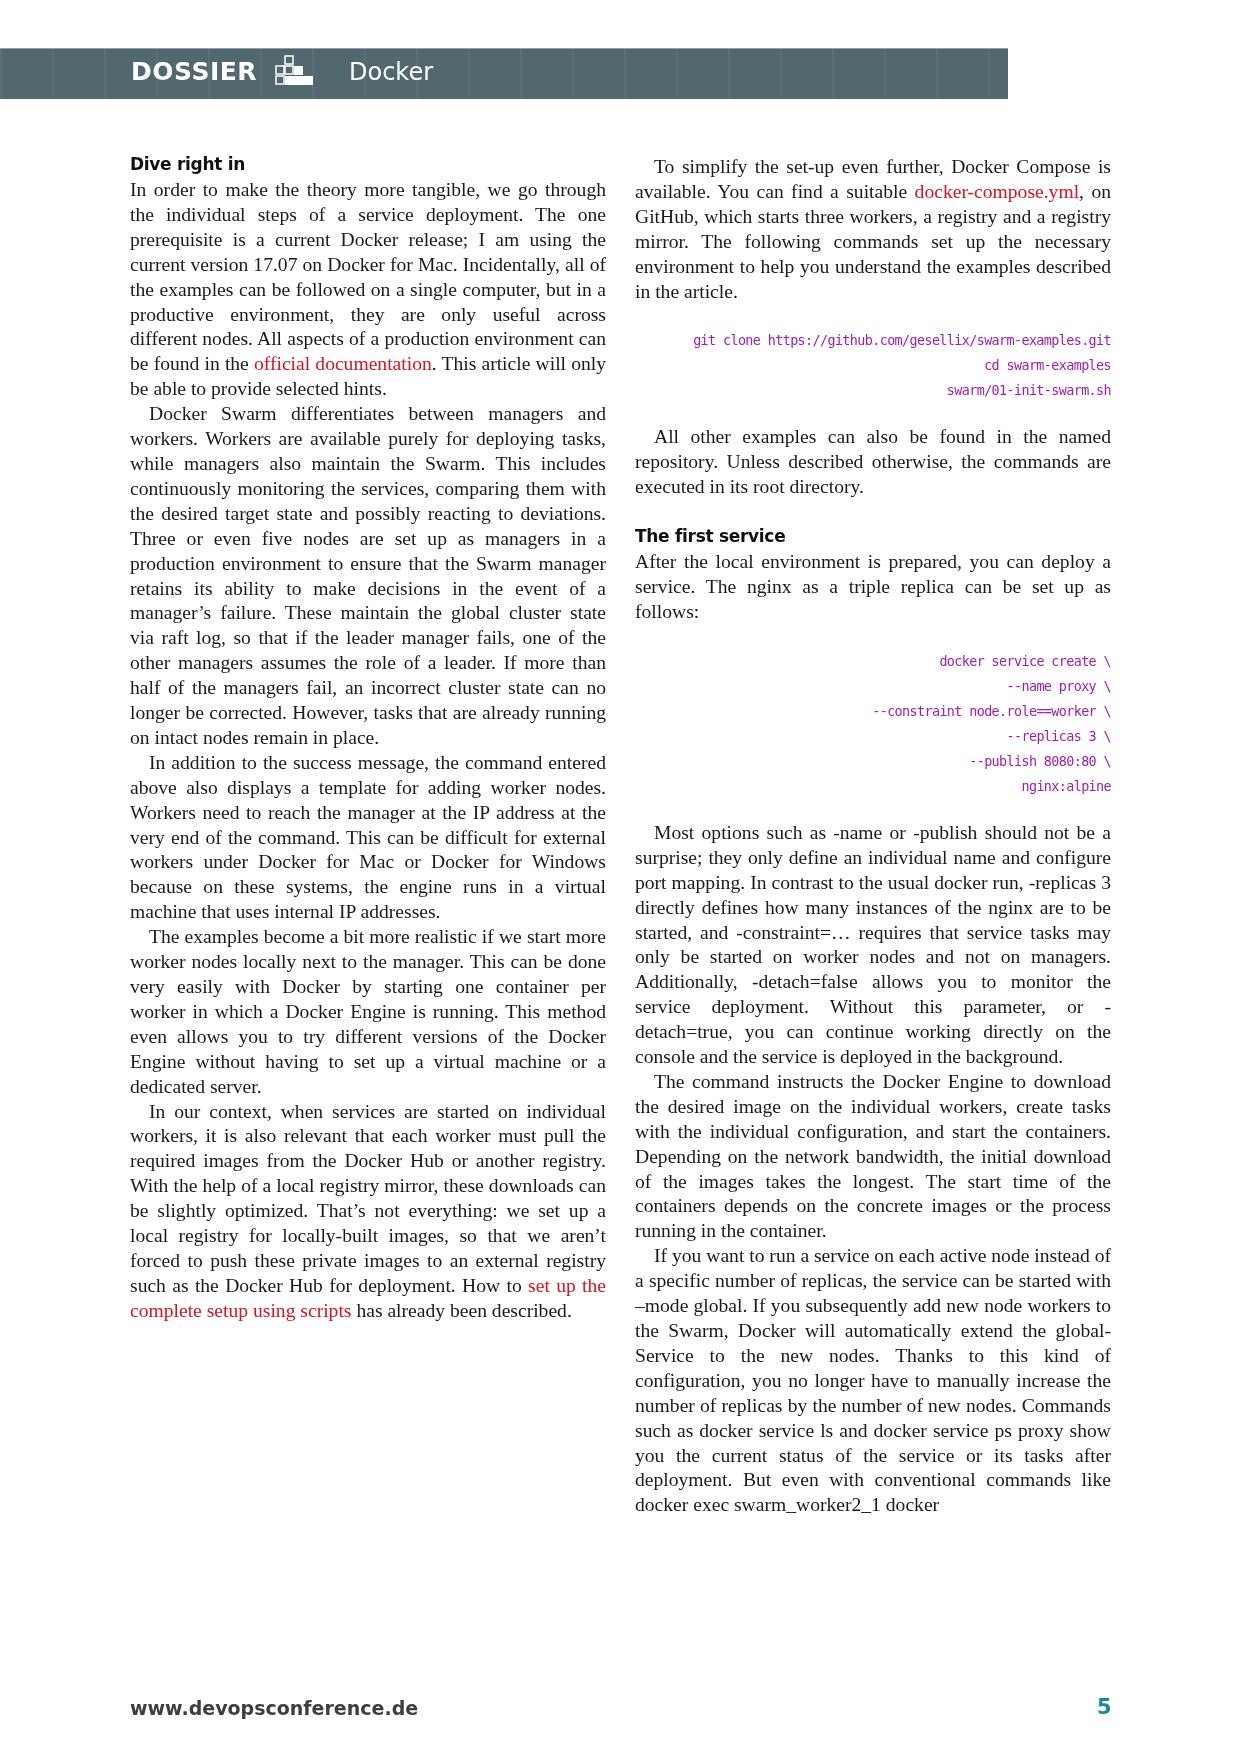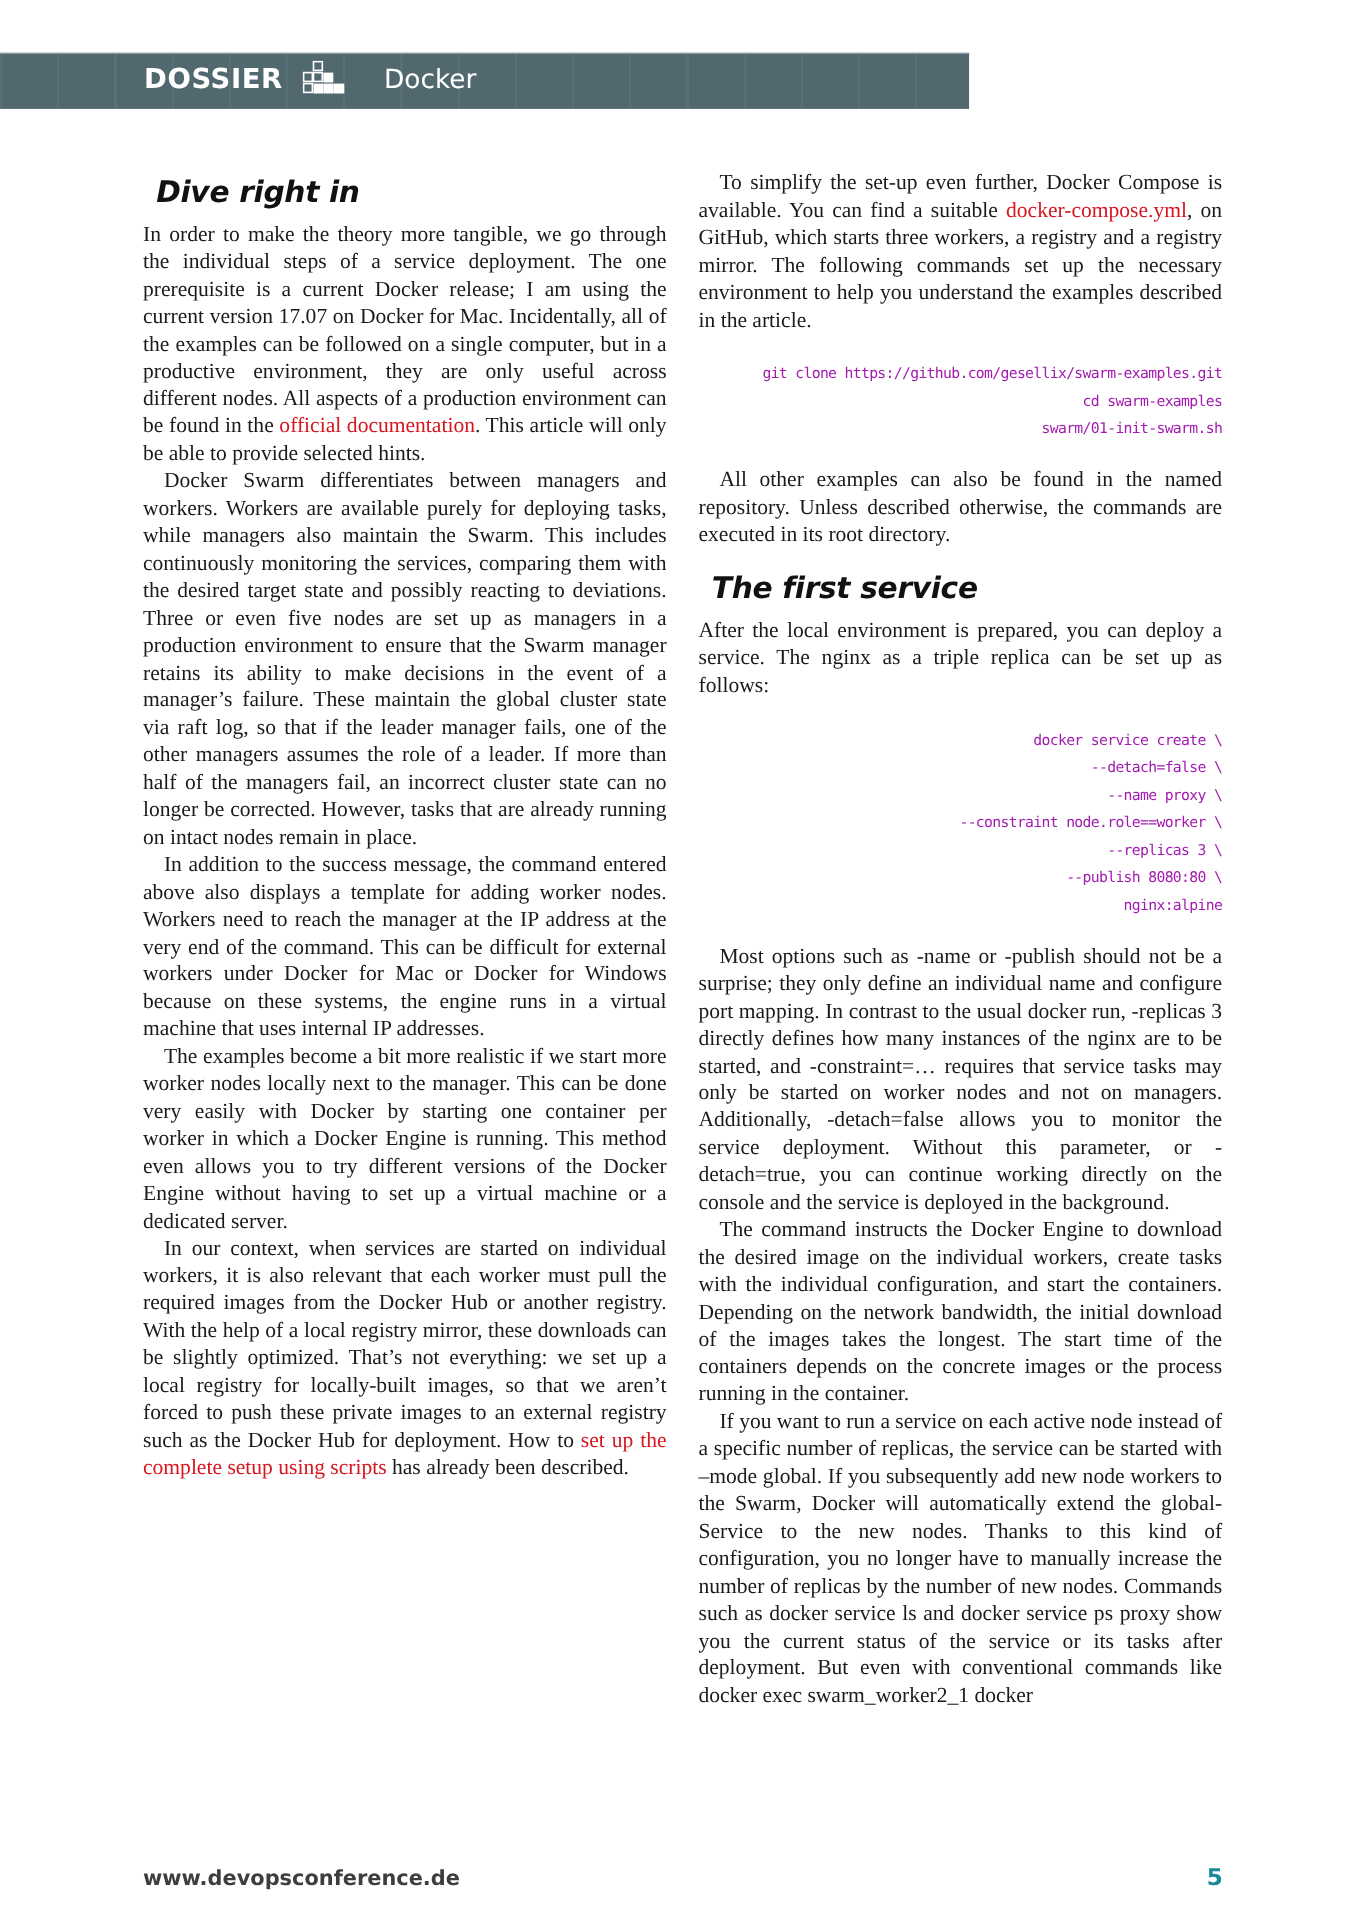--- a/index.html
+++ b/index.html
@@ -1,18 +1,18 @@
 <!DOCTYPE html>
 <html><head>
 <meta charset="utf-8">
 <style>
   html, body { margin: 0; padding: 0; background: #ffffff; }
   body { width: 1240px; height: 1754px; position: relative; overflow: hidden; }
   .header-bar {
-    position: absolute; left: 0; top: 48px; width: 881px; height: 50px;
+    position: absolute; left: 0; top: 48px; width: 1008px; height: 50px;
     background: linear-gradient(90deg,
       #4f6571 0%, #526975 12%, #4c626e 20%, #546b77 30%, #4a5f6a 40%,
       #52687 45%, #50666f 55%, #566c78 65%, #4f6470 75%, #5f7680 85%, #556b76 92%, #4f6571 100%);
     background-color: #52686f;
     border-top: 1px solid #8fa3ad;
     display: flex; align-items: center;
   }
   .header-stripes {
     position: absolute; inset: 0;
     background-image: repeating-linear-gradient(90deg, rgba(255,255,255,0.05) 0px, rgba(255,255,255,0.05) 2px, transparent 2px, transparent 52px);
@@ -32,24 +32,23 @@
   }
   .column {
     position: absolute; top: 150px; width: 476px;
     font-family: "Liberation Serif", "DejaVu Serif", serif;
     font-size: 19.6px; line-height: 24.9px; color: #1a1a1a;
     text-align: justify; hyphens: auto;
   }
   .col-left { left: 130px; }
   .col-right { left: 635px; top: 155px; }
   .section-heading {
-    font-family: "DejaVu Sans", sans-serif; font-weight: bold; font-size: 27px;
-    line-height: 28px; margin: 12px; color: #111;
+    font-family: "DejaVu Sans", sans-serif; font-weight: bold; font-size: 17px;
+    line-height: 28px; margin: 0; color: #111;
     letter-spacing: -0.3px;
-    font-style: italic;
   }
   .para { margin: 0; text-indent: 19px; }
   .para.noindent { text-indent: 0; }
   .link { color: #d8141f; }
   .em { font-style: italic; }
   .code-block {
     font-family: "DejaVu Sans Mono", "Liberation Mono", monospace;
     font-size: 13.4px; line-height: 25px; color: #a21caf;
     margin: 24px 0 22px 12px; white-space: pre; text-align: right;
     letter-spacing: -0.6px;
@@ -101,20 +100,20 @@
 
 <div class="column col-right">
   <p class="para">
     <span>To simplify the set-up even further, Docker Compose is available. You can find a suitable </span><a class="link" style="color: rgb(216, 20, 31);">docker-compose.yml</a><span>, on GitHub, which starts three workers, a registry and a registry mirror. The following commands set up the necessary environment to help you understand the examples described in the article.</span>
   </p>
   <div class="code-block"><span class="code-line">git clone https://github.com/gesellix/swarm-examples.git</span><span class="code-line">cd swarm-examples</span><span class="code-line">swarm/01-init-swarm.sh</span></div>
   <p class="para">All other examples can also be found in the named repository. Unless described otherwise, the commands are executed in its root directory.</p>
 
   <h2 class="section-heading heading-gap">The first service</h2>
   <p class="para noindent">After the local environment is prepared, you can deploy a service. The nginx as a triple replica can be set up as follows:</p>
-  <div class="code-block"><span class="code-line">docker service create \</span><span class="code-line">  --detach=false \</span><span class="code-line">  --name proxy \</span><span class="code-line">  --constraint node.role==worker \</span><span class="code-line">  --replicas 3 \</span><span class="code-line">  --publish 8080:80 \</span><span class="code-line">  nginx:alpine</span></div>
+  <div class="code-block"><span class="code-line">docker service create \</span><span class="code-line">  --name proxy \</span><span class="code-line">  --constraint node.role==worker \</span><span class="code-line">  --replicas 3 \</span><span class="code-line">  --publish 8080:80 \</span><span class="code-line">  nginx:alpine</span></div>
   <p class="para">Most options such as -name or -publish should not be a surprise; they only define an individual name and configure port mapping. In contrast to the usual docker run, -replicas 3 directly defines how many instances of the nginx are to be started, and -constraint=… requires that service tasks may only be started on worker nodes and not on managers. Additionally, -detach=false allows you to monitor the service deployment. Without this parameter, or -detach=true, you can continue working directly on the console and the service is deployed in the background.</p>
   <p class="para">The command instructs the Docker Engine to download the desired image on the individual workers, create tasks with the individual configuration, and start the containers. Depending on the network bandwidth, the initial download of the images takes the longest. The start time of the containers depends on the concrete images or the process running in the container.</p>
   <p class="para">If you want to run a service on each active node instead of a specific number of replicas, the service can be started with –mode global. If you subsequently add new node workers to the Swarm, Docker will automatically extend the global-Service to the new nodes. Thanks to this kind of configuration, you no longer have to manually increase the number of replicas by the number of new nodes. Commands such as docker service ls and docker service ps proxy show you the current status of the service or its tasks after deployment. But even with conventional commands like docker exec swarm_worker2_1 docker</p>
 </div>
 
 <a class="footer-url">www.devopsconference.de</a>
 <span class="footer-page" style="color: rgb(26, 138, 154);">5</span>
 
 </body></html>

